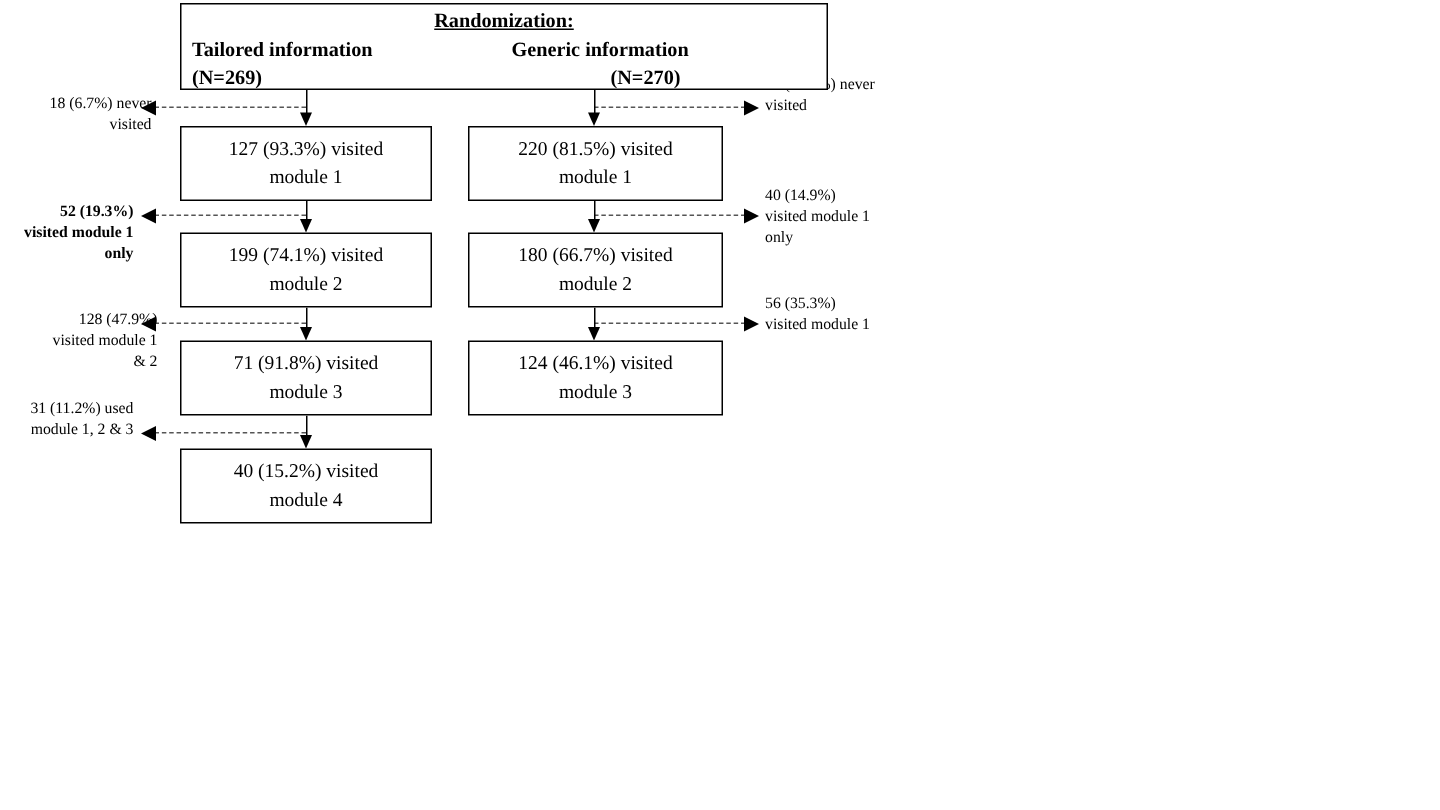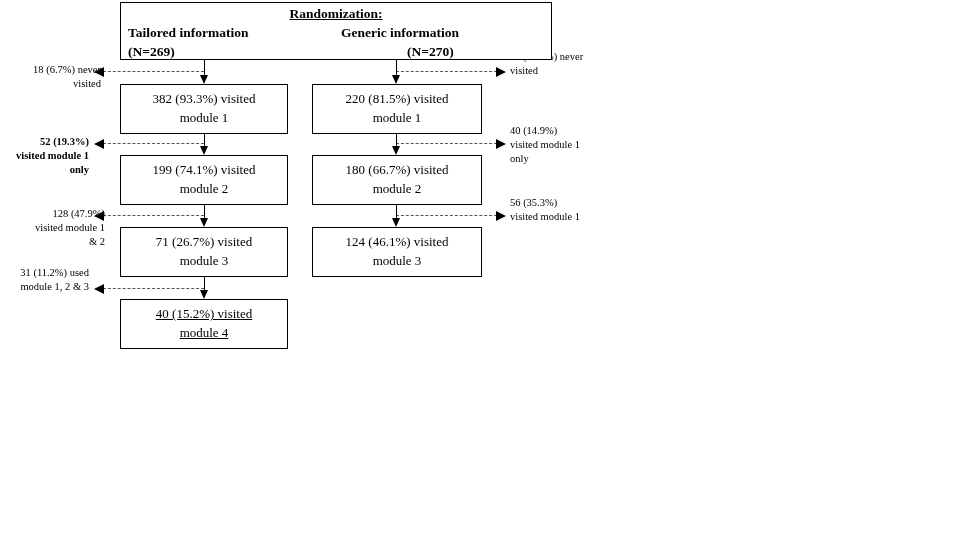--- a/index.html
+++ b/index.html
@@ -163,32 +163,32 @@
   <div class="h-dash left" style="left:103px; top:71px;  width:101px;"></div>
   <div class="h-dash left" style="left:103px; top:143px; width:101px;"></div>
   <div class="h-dash left" style="left:103px; top:215px; width:101px;"></div>
   <div class="h-dash left" style="left:103px; top:288px; width:101px;"></div>
 
   <div class="h-dash right" style="left:396px; top:71px;  width:101px;"></div>
   <div class="h-dash right" style="left:396px; top:143px; width:101px;"></div>
   <div class="h-dash right" style="left:396px; top:215px; width:101px;"></div>
 
   <div class="node-box" style="left:120px; top:84px; width:168px; height:50px;">
-    <span class="ln">382 (93.3%) visited</span>
+    <span class="ln">127 (93.3%) visited</span>
     <span class="ln">module 1</span>
   </div>
   <div class="node-box" style="left:120px; top:155px; width:168px; height:50px;text-align:right;">
     <span class="ln">199 (74.1%) visited</span>
     <span class="ln">module 2</span>
   </div>
   <div class="node-box" style="left:120px; top:227px; width:168px; height:50px;">
-    <span class="ln">71 (26.7%) visited</span>
+    <span class="ln">71 (91.8%) visited</span>
     <span class="ln">module 3</span>
   </div>
-  <div class="node-box" style="left:120px; top:299px; width:168px; height:50px;text-decoration:underline;">
+  <div class="node-box" style="left:120px; top:299px; width:168px; height:50px;">
     <span class="ln">40 (15.2%) visited</span>
     <span class="ln">module 4</span>
   </div>
 
   <div class="node-box" style="left:312px; top:84px; width:170px; height:50px;">
     <span class="ln">220 (81.5%) visited</span>
     <span class="ln">module 1</span>
   </div>
   <div class="node-box" style="left:312px; top:155px; width:170px; height:50px;">
     <span class="ln">180 (66.7%) visited</span>

